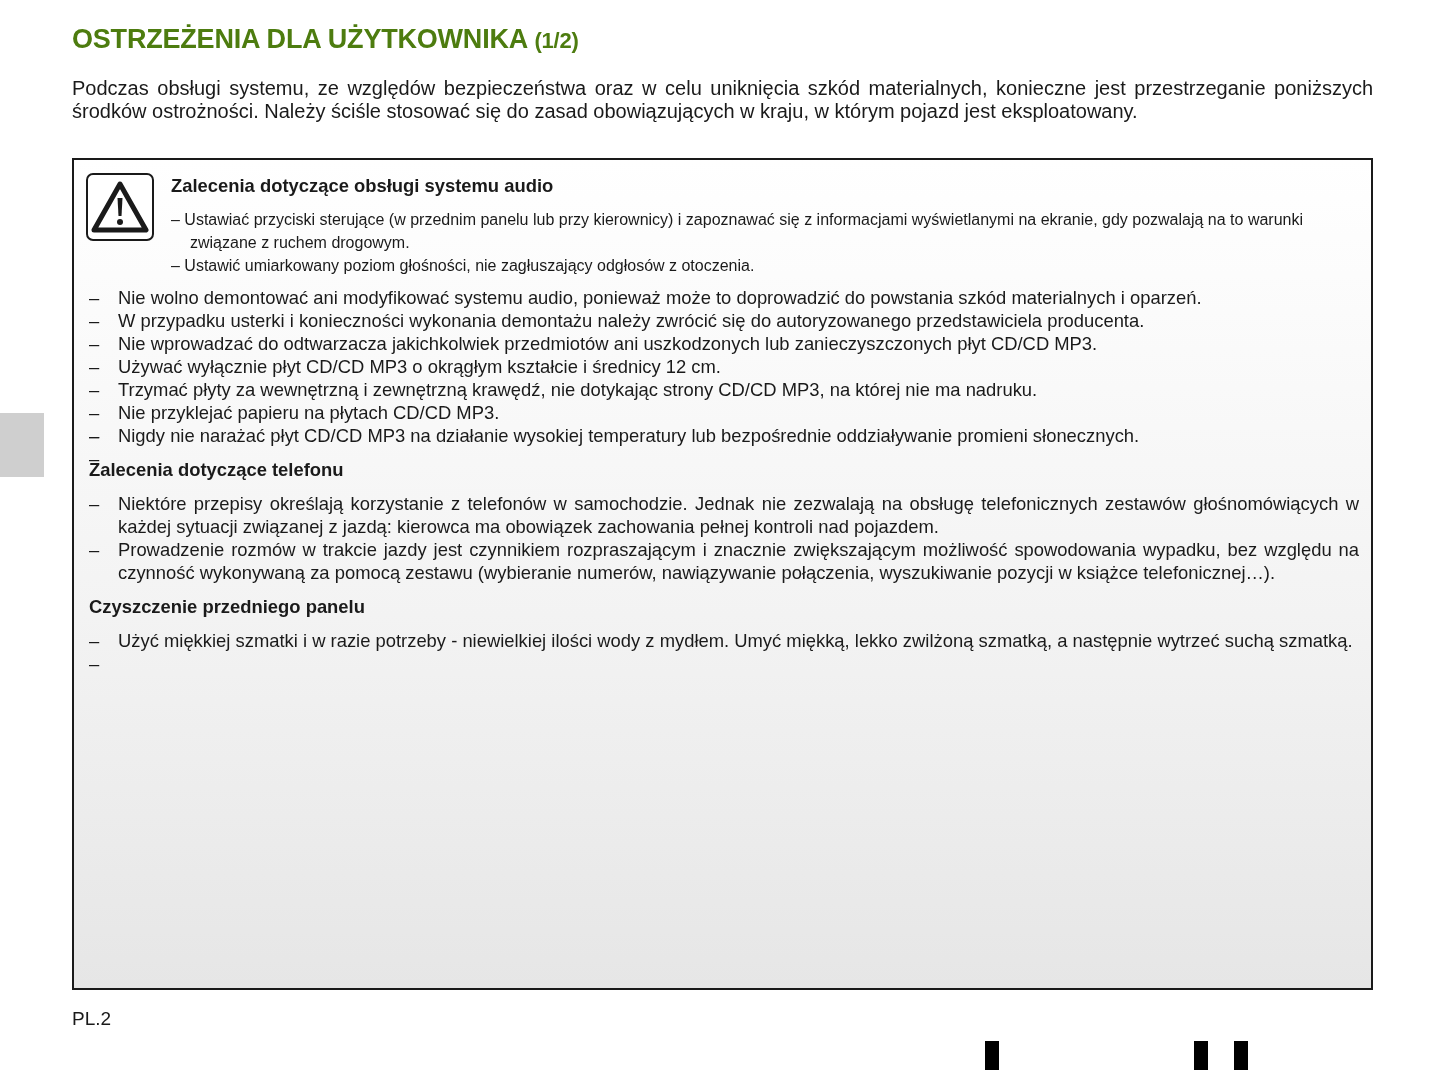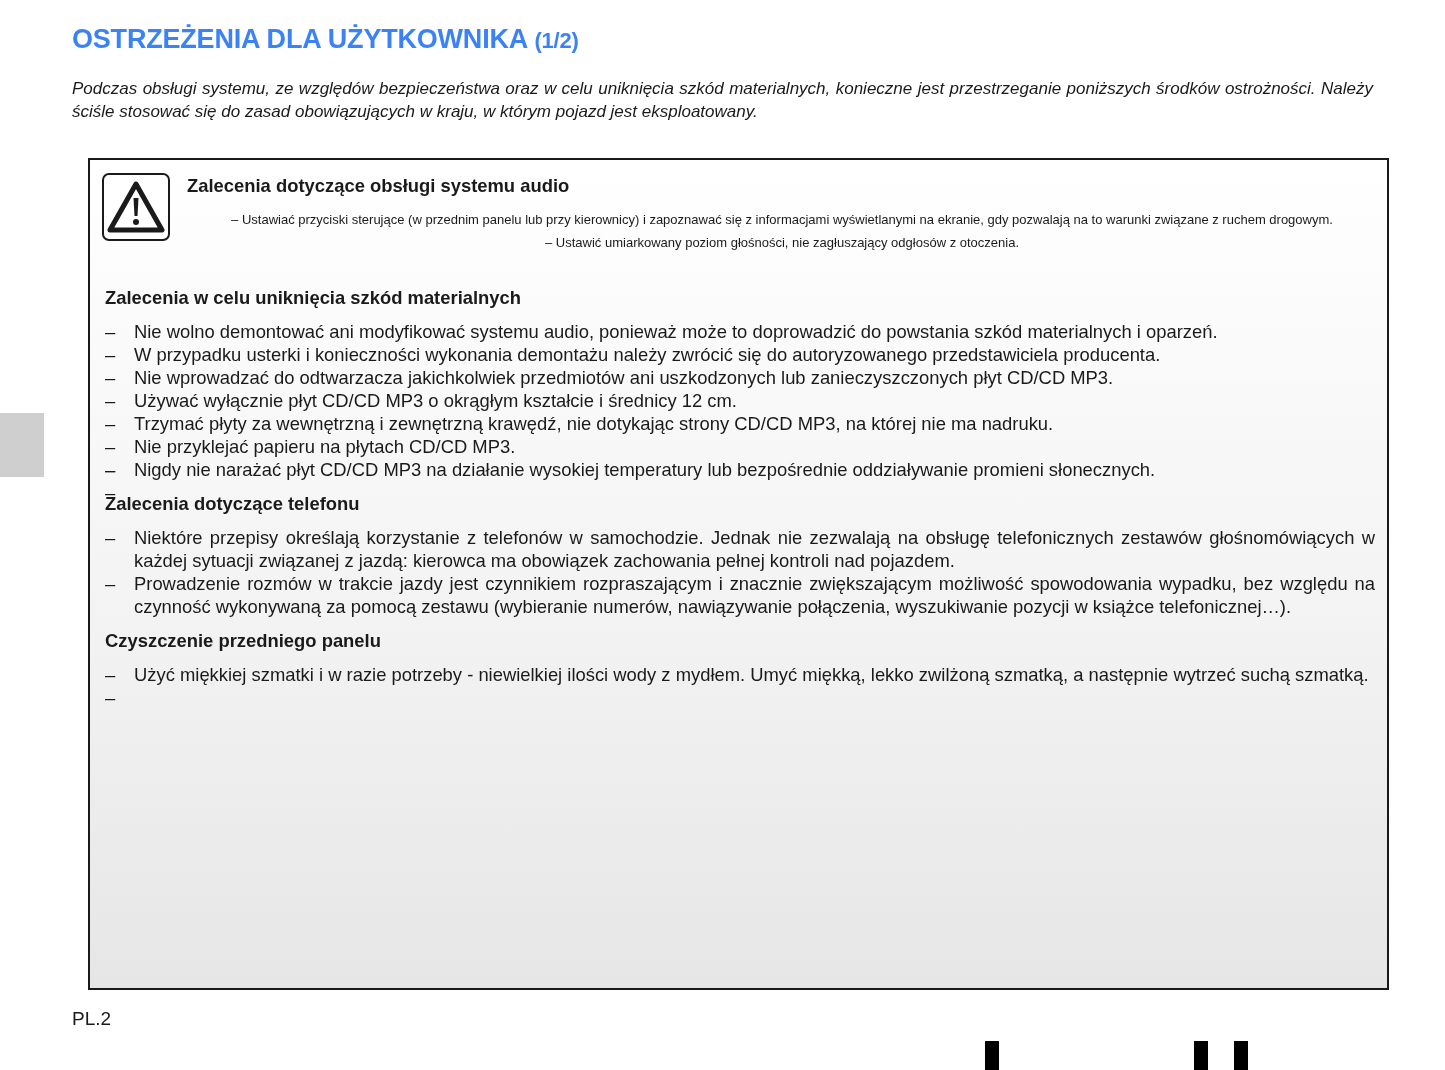--- a/index.html
+++ b/index.html
@@ -1,32 +1,32 @@
 <!DOCTYPE html>
 <html><head>
 <meta charset="utf-8">
 <style>
   html, body { margin:0; padding:0; background:#ffffff; }
   body { width:1445px; height:1070px; position:relative; overflow:hidden;
          font-family:"Liberation Sans", sans-serif; color:#1a1a1a; }
   .title { position:absolute; left:72px; top:24px; font-size:27px; font-weight:bold;
-           letter-spacing:-0.2px; color:#3b82f6; }
+           letter-spacing:-0.2px; color:#4d7c0f; }
   .title .sub { font-size:22px; }
-  .intro { position:absolute; left:72px; top:77px; width:1301px; font-size:17px;
-           line-height:23px; text-align:justify;font-style:italic; }
+  .intro { position:absolute; left:72px; top:77px; width:1301px; font-size:20px;
+           line-height:23px; text-align:justify; }
   .side-tab { position:absolute; left:0; top:413px; width:44px; height:64px; background:#cfcfcf; }
-  .box { position:absolute; left:88px; top:158px; width:1297px; height:828px;
+  .box { position:absolute; left:72px; top:158px; width:1297px; height:828px;
          border:2.5px solid #1a1a1a;
          background:linear-gradient(to bottom, #ffffff 0%, #f3f3f3 55%, #e6e6e6 100%);text-decoration:underline; }
   .warn-icon { position:absolute; left:12px; top:13px; width:68px; height:68px;
                border:2.5px solid #1a1a1a; border-radius:7px; box-sizing:border-box;
                background:#fff; display:flex; align-items:center; justify-content:center; }
   .sec-audio { position:absolute; left:97px; top:14px; width:1190px; }
   .h { font-weight:bold; font-size:18.4px; line-height:23px; }
-  .audio-list { margin:11px 0 0 0; padding:0; list-style:none; font-size:13px; line-height:23px;text-align:center; }
+  .audio-list { margin:11px 0 0 0; padding:0; list-style:none; font-size:16px; line-height:23px; }
   .audio-list li { padding-left:19px; text-indent:-19px; }
   .rest { position:absolute; left:15px; top:126px; width:1270px; }
   .rest .h { margin-bottom:11px; }
   .list { margin:0; padding:0; list-style:none; font-size:18.4px; line-height:23px; }
   .list li { position:relative; padding-left:29px; text-align:justify; }
   .list li .dash { position:absolute; left:0; top:0; }
   .group { margin-bottom:11px; }
   .page-num { position:absolute; left:72px; top:1008px; font-size:19px;text-align:right; }
   .crop-mark { position:absolute; top:1041px; width:14px; height:29px; background:#000; }
 </style>
@@ -54,21 +54,20 @@
   <div class="sec-audio">
     <div class="h">Zalecenia dotyczące obsługi systemu audio</div>
     <ul class="audio-list">
       <li><span>–</span> <span>Ustawiać przyciski sterujące (w przednim panelu lub przy kierownicy) i zapoznawać się z informacjami wyświetlanymi na ekranie, gdy pozwalają na to warunki związane z ruchem drogowym.</span></li>
       <li><span>–</span> <span>Ustawić umiarkowany poziom głośności, nie zagłuszający odgłosów z otoczenia.</span></li>
     </ul>
   </div>
 
   <div class="rest">
     <div class="group">
-      <div class="h">Zalecenia w celu uniknięcia szkód materialnych</div>
       <ul class="list">
         <li><span class="dash">–</span><span>Nie wolno demontować ani modyfikować systemu audio, ponieważ może to doprowadzić do powstania szkód materialnych i oparzeń.</span></li>
         <li><span class="dash">–</span><span>W przypadku usterki i konieczności wykonania demontażu należy zwrócić się do autoryzowanego przedstawiciela producenta.</span></li>
         <li><span class="dash">–</span><span>Nie wprowadzać do odtwarzacza jakichkolwiek przedmiotów ani uszkodzonych lub zanieczyszczonych płyt CD/CD MP3.</span></li>
         <li><span class="dash">–</span><span>Używać wyłącznie płyt CD/CD MP3 o okrągłym kształcie i średnicy 12 cm.</span></li>
         <li><span class="dash">–</span><span>Trzymać płyty za wewnętrzną i zewnętrzną krawędź, nie dotykając strony CD/CD MP3, na której nie ma nadruku.</span></li>
         <li><span class="dash">–</span><span>Nie przyklejać papieru na płytach CD/CD MP3.</span></li>
         <li><span class="dash">–</span></li>
         <li><span class="dash">–</span><span>Nigdy nie narażać płyt CD/CD MP3 na działanie wysokiej temperatury lub bezpośrednie oddziaływanie promieni słonecznych.</span></li>
         <li><span class="dash">–</span></li>

